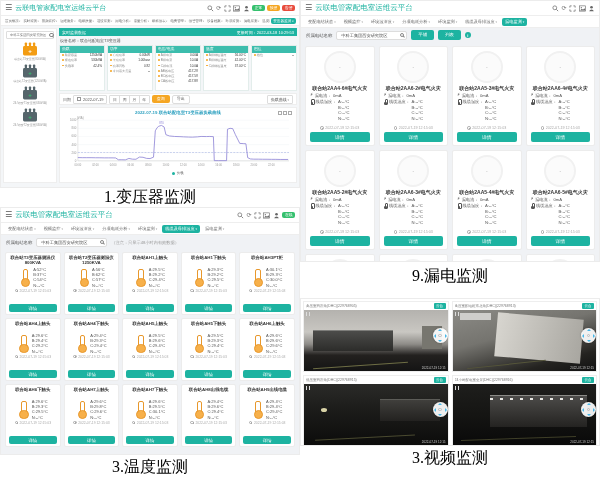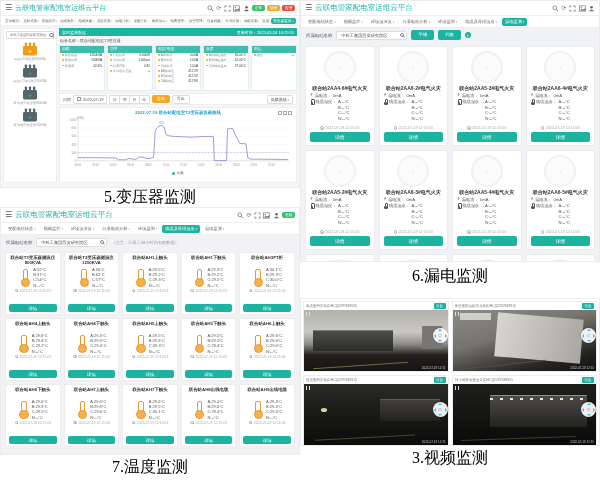--- a/index.html
+++ b/index.html
@@ -459,21 +459,21 @@
             <line x1="15" x2="228" y1="37.595" y2="37.595" stroke="#9aa7e0" stroke-width="0.5" stroke-dasharray="2 1.2"></line>
             <polyline points="15.0,42.7 19.4,42.8 23.9,42.8 28.3,42.8 32.8,42.9 37.2,42.9 41.6,43.0 46.1,43.0 50.5,43.0 53.2,43.1 55.8,44.9 59.4,44.9 62.9,45.0 66.5,43.6 70.0,44.3 73.6,44.4 77.1,42.2 80.7,42.4 84.2,43.5 87.8,43.7 91.3,42.3 93.1,15.7 94.9,12.6 96.6,11.1 99.3,10.3 102.0,11.8 103.8,19.6 107.3,20.9 112.6,21.4 118.0,21.6 121.5,21.8 126.8,22.0 130.4,22.1 135.7,21.8 139.3,21.4 144.6,21.5 148.1,21.4 151.7,21.6 152.6,45.8 157.0,45.8 161.4,45.8 165.0,45.8 165.9,14.1 168.5,13.2 171.2,13.5 173.9,19.6 175.6,23.0 178.3,28.4 181.8,28.6 184.5,28.8 186.3,42.8 189.0,44.1 192.5,44.3 196.9,44.3 201.4,44.4 205.8,44.4 210.3,44.5 214.7,44.5 219.1,44.6 227.1,44.6" fill="none" stroke="#8a7fd4" stroke-width="0.8" stroke-linejoin="round"></polyline>
             <text x="99.3125" y="8.829999999999998" text-anchor="middle" font-size="2.8" fill="#8a7fd4">870</text>
             <text x="14" y="3.5" font-size="2.8" fill="#999">(kVA)</text>
           </svg>
         <div class="legend"><i></i><span>负载</span></div>
       </div>
     </div>
   </div>
 </section>
-<div class="caption" id="c1">5.变压器监测</div>
+<div class="caption" id="c1">1.变压器监测</div>
 
 <section class="q" id="q2">
   <header class="bar bar2">
     <span class="burger">☰</span>
     <span class="brand">云联电管家配电室运维云平台</span>
     <span class="hics">
       <svg class="hic" viewBox="0 0 8 8">
           <circle cx="3.2" cy="3.2" r="2.2" fill="none" stroke="#666" stroke-width="0.8"></circle>
           <line x1="5" y1="5" x2="7" y2="7" stroke="#666" stroke-width="0.9"></line>
         </svg>
@@ -707,21 +707,21 @@
       <div class="card2">
     <div class="gauge"></div>
 
   </div>
       <div class="card2">
     <div class="gauge"></div>
 
   </div>
     </div>
 </section>
-<div class="caption" id="c2">6.漏电监测</div>
+<div class="caption" id="c2">9.漏电监测</div>
 
 <section class="q" id="q3">
   <header class="bar bar2">
     <span class="burger">☰</span>
     <span class="brand">云联电管家配电室运维云平台</span>
     <span class="hics">
       <svg class="hic" viewBox="0 0 8 8">
           <circle cx="3.2" cy="3.2" r="2.2" fill="none" stroke="#666" stroke-width="0.8"></circle>
           <line x1="5" y1="5" x2="7" y2="7" stroke="#666" stroke-width="0.9"></line>
         </svg>
@@ -964,21 +964,21 @@
             <div class="t3line">B:29.4°C</div>
             <div class="t3line">C:29.4°C</div>
             <div class="t3line">N:--°C</div>
           </div>
     </div>
     <div class="c3time"><i class="clk"></i><span>2022-07-19 12:15:03</span></div>
     <button class="cbtn3">详情</button>
   </div>
     </div>
 </section>
-<div class="caption" id="c3">7.温度监测</div>
+<div class="caption" id="c3">3.温度监测</div>
 
 <section class="q" id="q4">
   <div class="tiles">
       <div class="tile">
     <div class="th">
       <span class="tt">高压室西南角(DHC)(229768905)</span>
       <button class="ptz">云台</button>
     </div>
     <div class="vid scene-a">
       <div class="cabA"></div>

